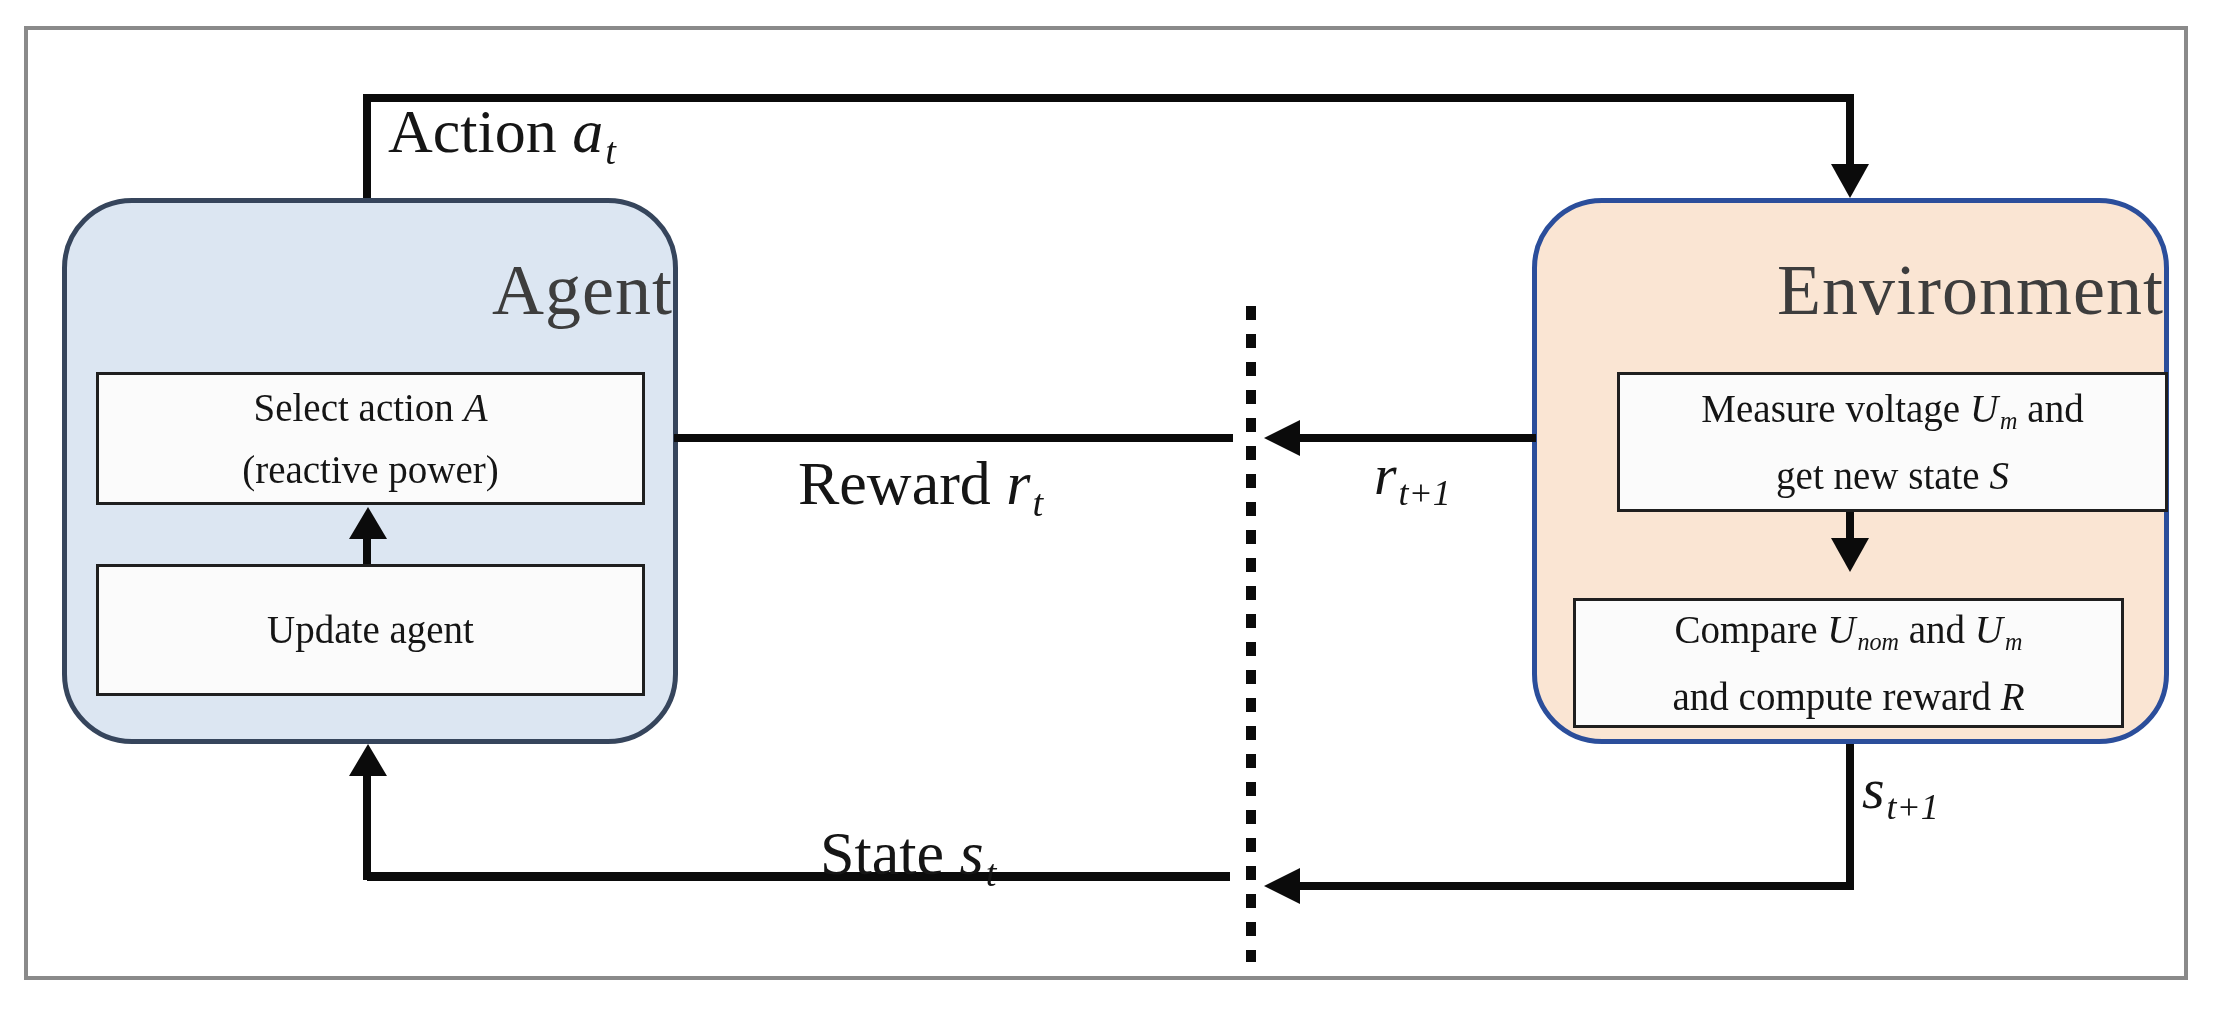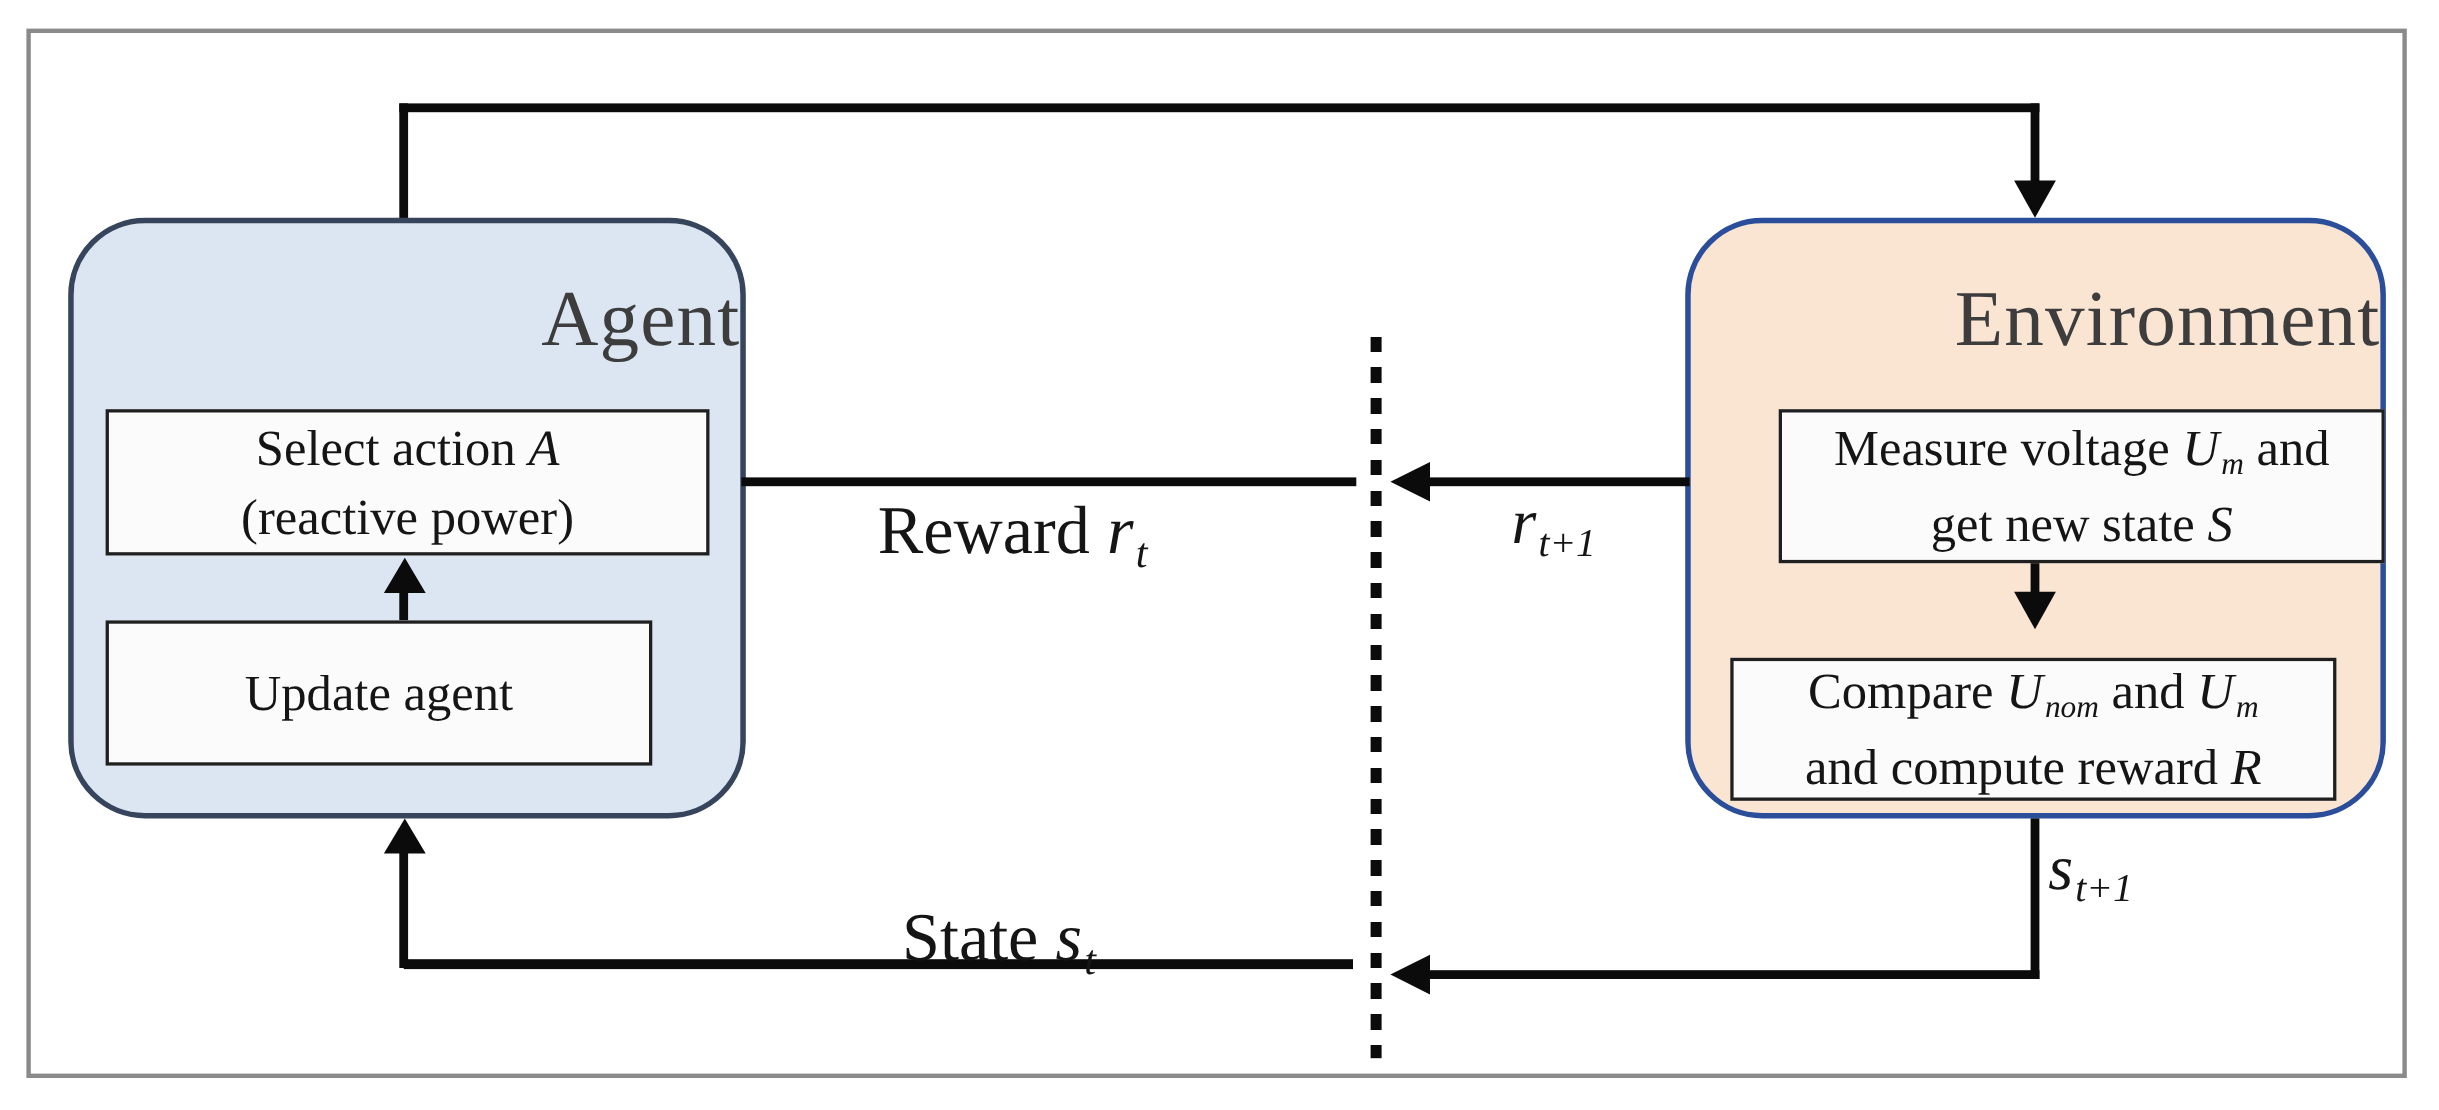--- a/index.html
+++ b/index.html
@@ -34,24 +34,24 @@
   }
   .box-title{
     position:absolute; left:0; top:48px; width:100%;
     text-align:right; font-size:72px; line-height:1.1;
     color:var(--title_color); letter-spacing:1px;
   }
   .inner-box{
     position:absolute; box-sizing:border-box;
     background:var(--inner_fill); border:3px solid var(--inner_border);
     display:flex; flex-direction:column; justify-content:center;
-    text-align:center; font-size:46px; line-height:62px; color:var(--text_color);
+    text-align:center; font-size:39px; line-height:62px; color:var(--text_color);
   }
   .select-box{ left:96px;  top:372px; width:549px; height:133px; }
-  .update-box{ left:96px;  top:564px; width:497px; height:132px; }
+  .update-box{ left:96px;  top:564px; width:549px; height:132px; }
   .measure-box{ left:1573px; top:372px; width:551px; height:140px;margin-left:44px; }
   .compare-box{ left:1573px; top:598px; width:551px; height:130px;text-align:center; }
 
   .h-line,.v-line{ position:absolute; background:var(--line_color); }
   .arrow-head{ position:absolute; width:0; height:0; }
   .head-down { border-left:19px solid transparent; border-right:19px solid transparent; border-top:34px solid var(--line_color); }
   .head-up   { border-left:19px solid transparent; border-right:19px solid transparent; border-bottom:32px solid var(--line_color); }
   .head-left { border-top:18px solid transparent; border-bottom:18px solid transparent; border-right:36px solid var(--line_color); }
 
   .dotted-line{
@@ -74,20 +74,23 @@
 <body>
 
 <div class="stage">
 
   <div class="frame"></div>
 
   <div class="v-line" style="left:363px; top:94px;  width:8px;  height:106px;"></div>
   <div class="h-line" style="left:363px; top:94px;  width:1491px; height:8px;"></div>
   <div class="v-line" style="left:1846px; top:94px; width:8px;  height:74px;"></div>
   <div class="arrow-head head-down" style="left:1831px; top:164px;"></div>
+  <div class="edge-label" style="left:388px; top:100px;">
+    <span>Action </span><span class="var">a</span><span class="sub">t</span>
+  </div>
 
   <div class="rounded-box agent-box">
     <div class="box-title">Agent</div>
   </div>
   <div class="inner-box select-box">
     <div><span>Select action </span><span class="var">A</span></div>
     <div><span>(reactive power)</span></div>
   </div>
   <div class="arrow-head head-up" style="left:349px; top:507px;"></div>
   <div class="v-line" style="left:363px; top:535px; width:8px; height:29px;"></div>

